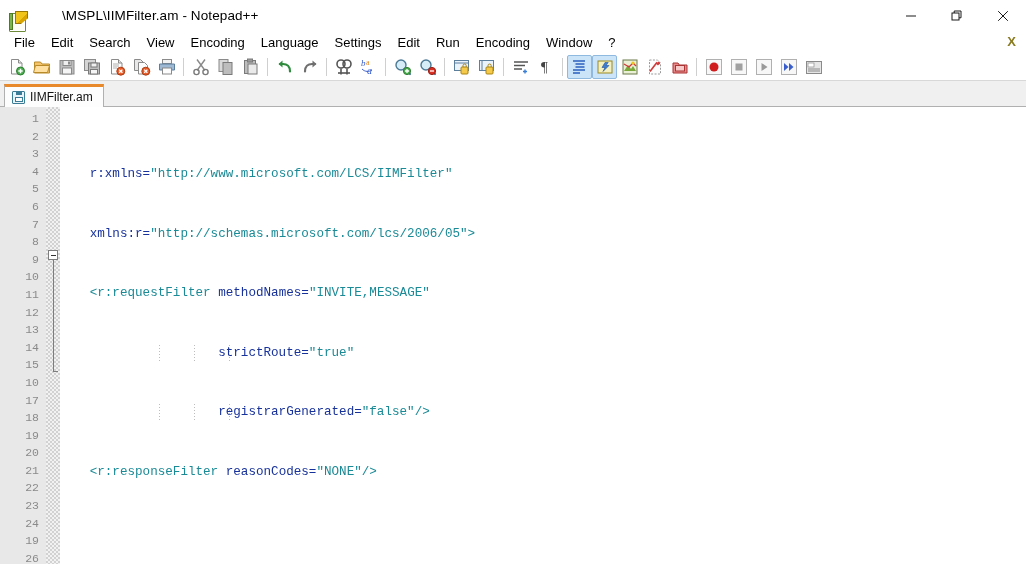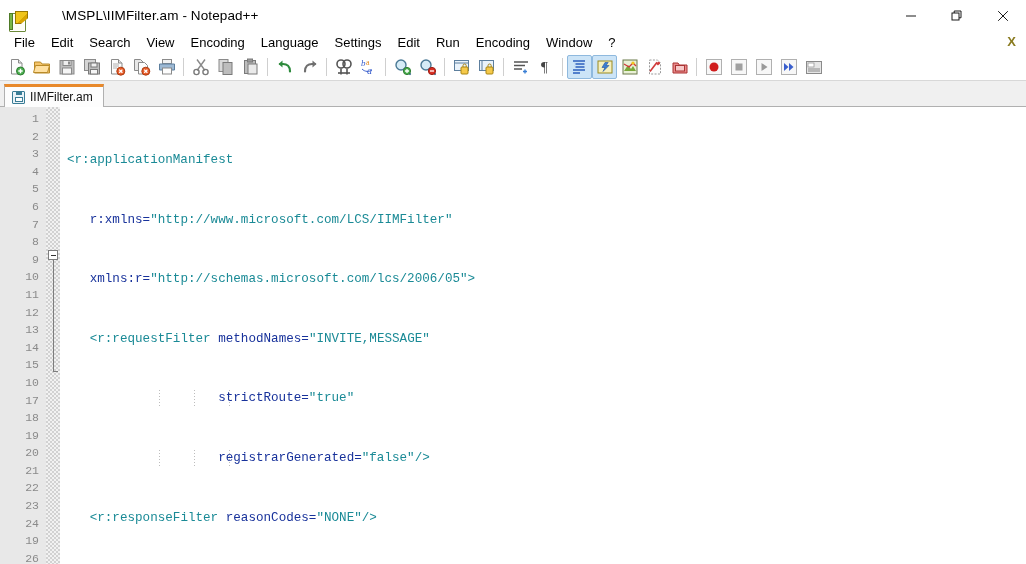--- a/index.html
+++ b/index.html
@@ -476,21 +476,20 @@
     </div>
 
     <div class="foldmargin">
       <div class="fold-box" style="top:143px;"></div>
       <div class="fold-line" style="top:153px;height:111px;"></div>
       <div class="fold-end" style="top:264px;"></div>
     </div>
 
     <div class="code">
 
-      <div class="cl"><span class="xpunct">&lt;</span><span class="xtag">r:applicationManifest</span></div>
 
       <div class="cl">   <span class="xattr">r:xmlns=</span><span class="xval">"http://www.microsoft.com/LCS/IIMFilter"</span></div>
 
       <div class="cl">   <span class="xattr">xmlns:r=</span><span class="xval">"http://schemas.microsoft.com/lcs/2006/05"</span><span class="xpunct">&gt;</span></div>
 
       <div class="cl">   <span class="xpunct">&lt;</span><span class="xtag">r:requestFilter</span> <span class="xattr">methodNames=</span><span class="xval">"INVITE,MESSAGE"</span></div>
 
       <div class="cl"><span class="indent-guide" style="left:99px;"></span><span class="indent-guide" style="left:134px;"></span><span class="indent-guide" style="left:169px;"></span>                    <span class="xattr">strictRoute=</span><span class="xval">"true"</span></div>
 
       <div class="cl"><span class="indent-guide" style="left:99px;"></span><span class="indent-guide" style="left:134px;"></span><span class="indent-guide" style="left:169px;"></span>                    <span class="xattr">registrarGenerated=</span><span class="xval">"false"</span><span class="xpunct">/&gt;</span></div>

